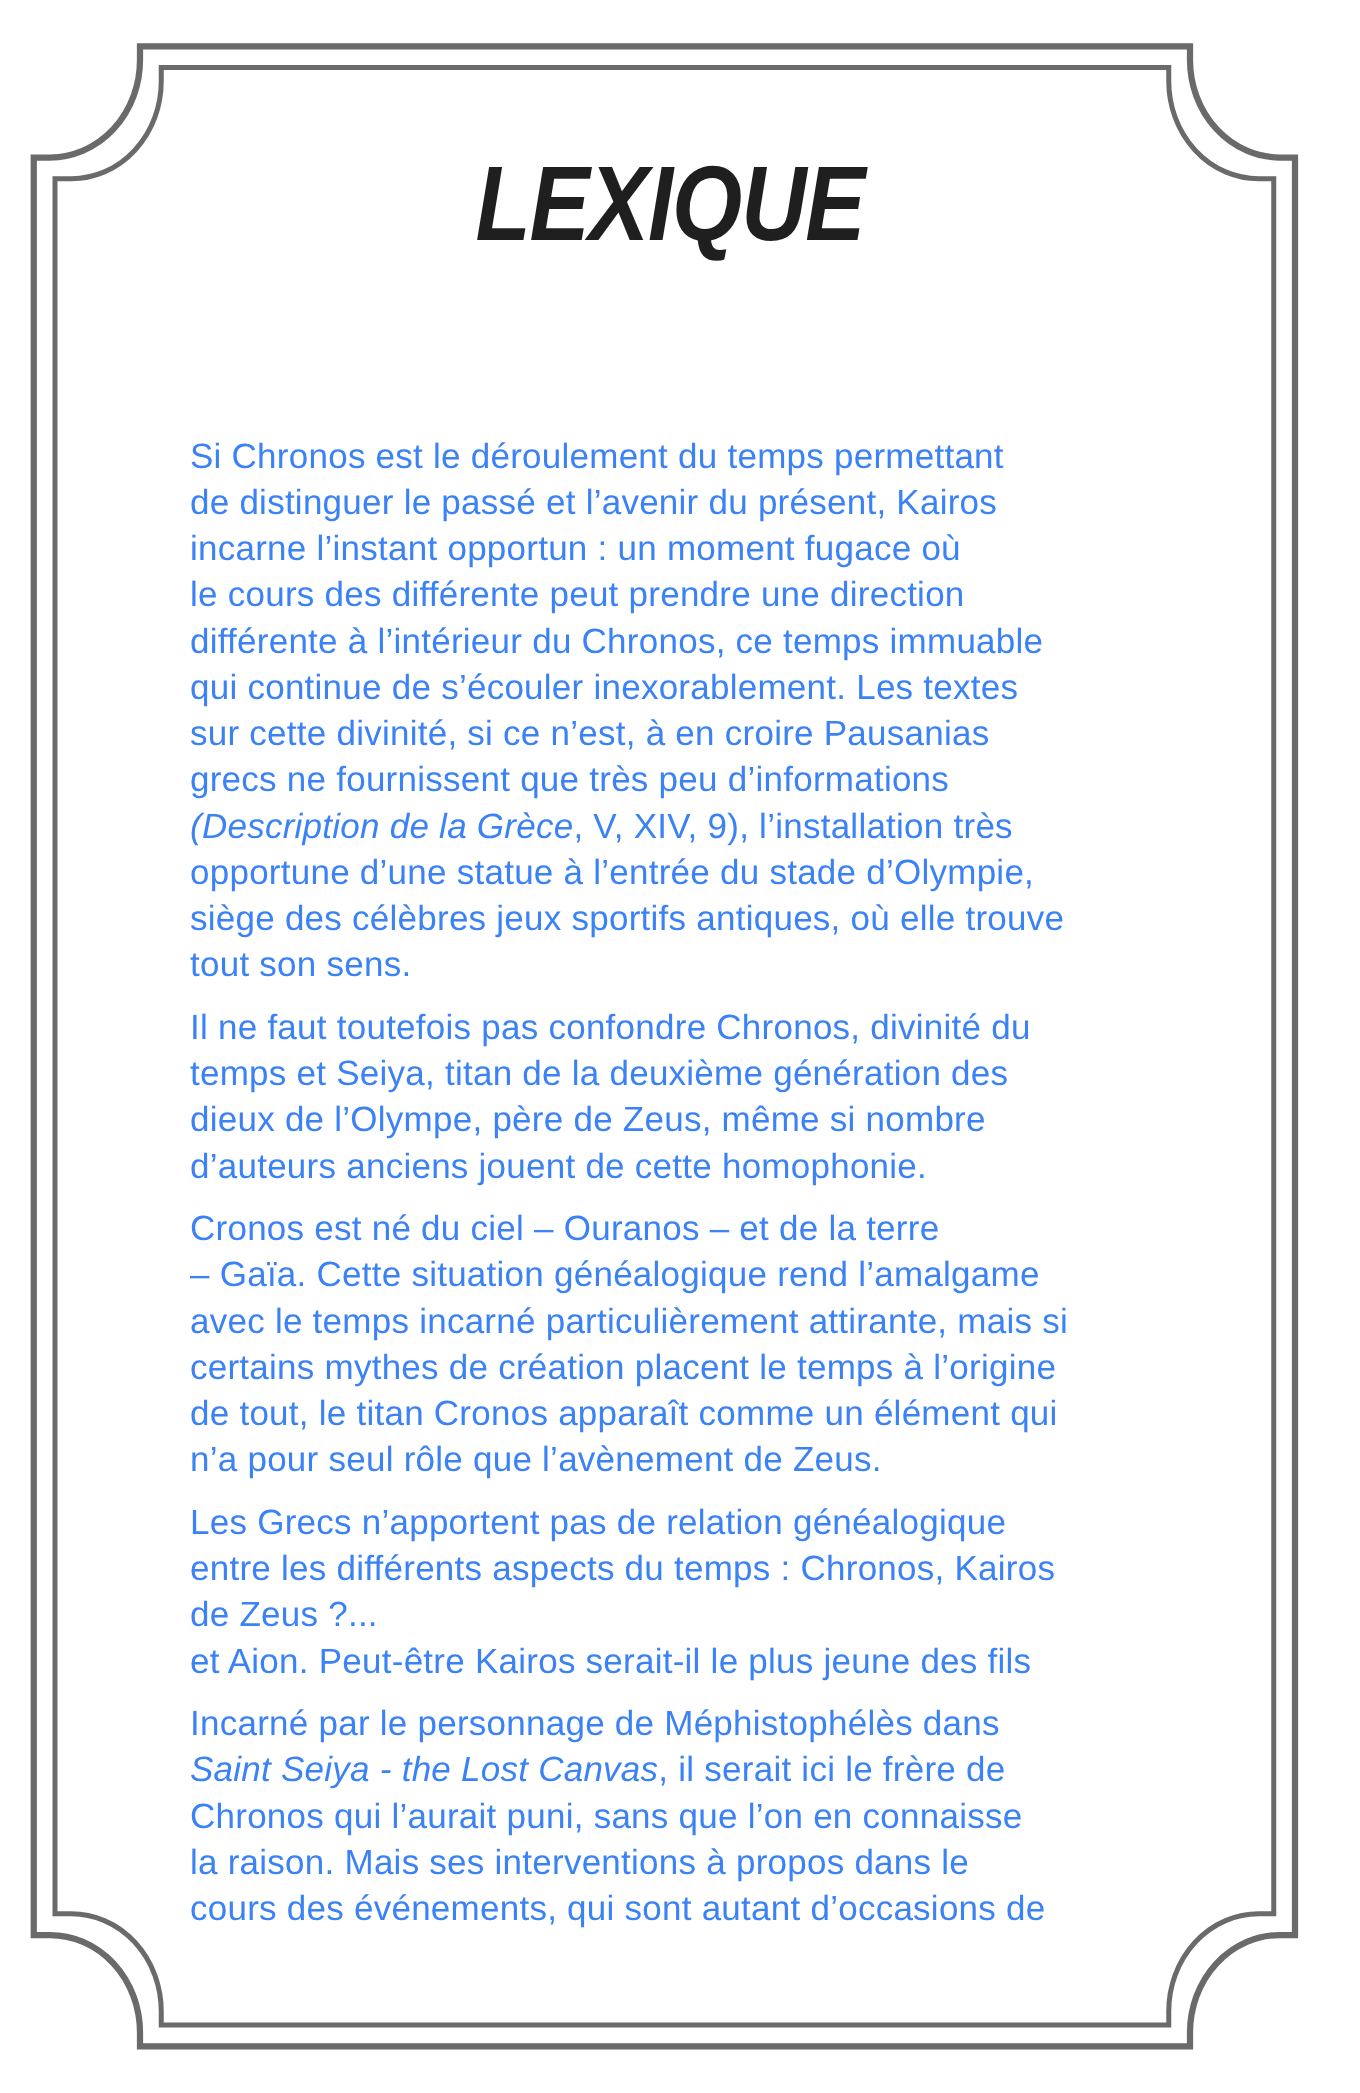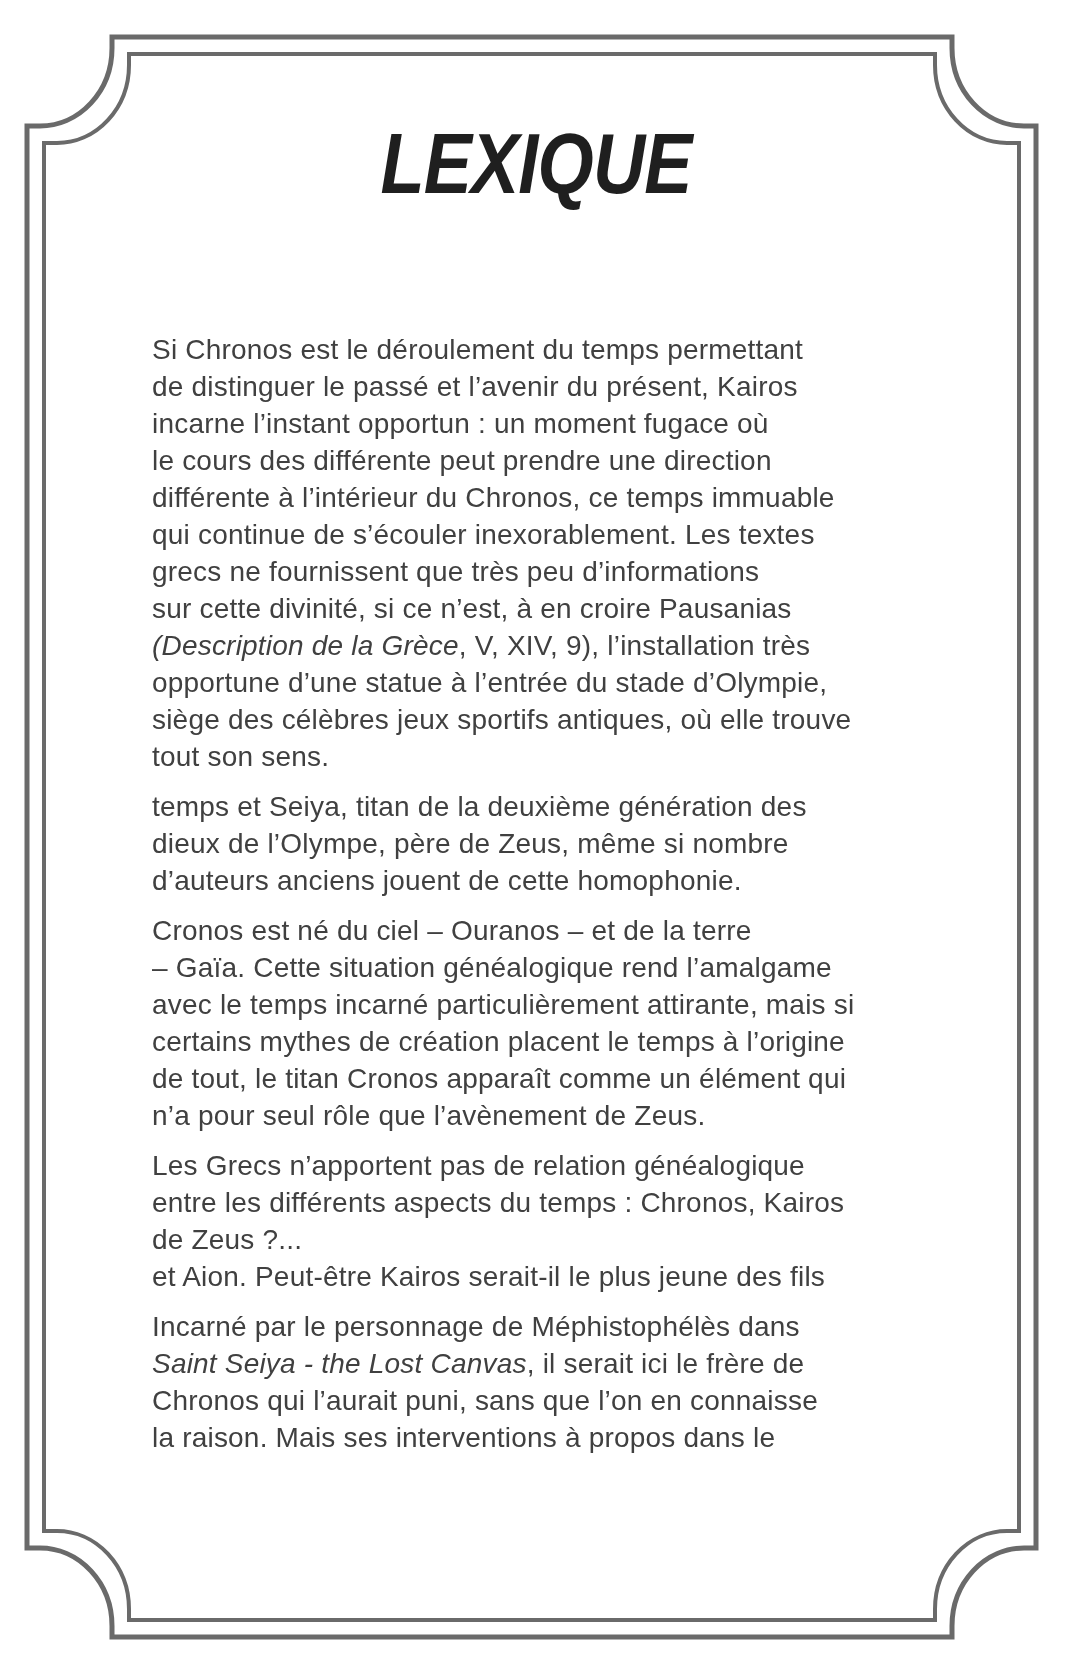--- a/index.html
+++ b/index.html
@@ -68,36 +68,37 @@
     <path d="M 112 37 H 952 V 48 A 72 78 0 0 0 1024 126 H 1036 V 1548 H 1024
              A 72 78 0 0 0 952 1626 V 1637 H 112 V 1626 A 72 78 0 0 0 40 1548
              H 27 V 126 H 40 A 72 78 0 0 0 112 48 Z" fill="none" stroke="#6a6a6a" stroke-width="5"></path>
     <path d="M 129 54 H 935 V 65 A 72 78 0 0 0 1007 143 H 1019 V 1531 H 1007
              A 72 78 0 0 0 935 1609 V 1620 H 129 V 1609 A 72 78 0 0 0 57 1531
              H 44 V 143 H 57 A 72 78 0 0 0 129 65 Z" fill="none" stroke="#6a6a6a" stroke-width="4"></path>
   </svg>
 
   <div class="page-title" style="color: rgb(31, 31, 31);">LEXIQUE</div>
 
-  <div class="lexicon-text" style="color: #404040;">
+  <div class="lexicon-text" style="color: #3b82f6; margin-top: 15px;">
       <div class="paragraph">
         <div class="text-line"><span class="seg-normal">Si Chronos est le déroulement du temps permettant</span></div>
         <div class="text-line"><span class="seg-normal">de distinguer le passé et l’avenir du présent, </span><span class="seg-bold">Kairos</span></div>
         <div class="text-line"><span class="seg-normal">incarne l’instant opportun : un moment fugace où</span></div>
         <div class="text-line"><span class="seg-normal">le cours des différente peut prendre une direction</span></div>
         <div class="text-line"><span class="seg-normal">différente à l’intérieur du Chronos, ce temps immuable</span></div>
         <div class="text-line"><span class="seg-normal">qui continue de s’écouler inexorablement. Les textes</span></div>
+        <div class="text-line"><span class="seg-normal">sur cette divinité, si ce n’est, à en croire Pausanias</span></div>
         <div class="text-line"><span class="seg-normal">grecs ne fournissent que très peu d’informations</span></div>
-        <div class="text-line"><span class="seg-normal">sur cette divinité, si ce n’est, à en croire Pausanias</span></div>
         <div class="text-line"><span class="seg-italic">(Description de la Grèce</span><span class="seg-normal">, V, XIV, 9), l’installation très</span></div>
         <div class="text-line"><span class="seg-normal">opportune d’une statue à l’entrée du stade d’Olympie,</span></div>
         <div class="text-line"><span class="seg-normal">siège des célèbres jeux sportifs antiques, où elle trouve</span></div>
         <div class="text-line"><span class="seg-normal">tout son sens.</span></div>
       </div>
       <div class="paragraph">
+        <div class="text-line"><span class="seg-normal">Il ne faut toutefois pas confondre Chronos, divinité du</span></div>
         <div class="text-line"><span class="seg-normal">temps et Seiya, titan de la deuxième génération des</span></div>
         <div class="text-line"><span class="seg-normal">dieux de l’Olympe, père de Zeus, même si nombre</span></div>
         <div class="text-line"><span class="seg-normal">d’auteurs anciens jouent de cette homophonie.</span></div>
       </div>
       <div class="paragraph">
         <div class="text-line"><span class="seg-normal">Cronos est né du ciel – Ouranos – et de la terre</span></div>
         <div class="text-line"><span class="seg-normal">– Gaïa. Cette situation généalogique rend l’amalgame</span></div>
         <div class="text-line"><span class="seg-normal">avec le temps incarné particulièrement attirante, mais si</span></div>
         <div class="text-line"><span class="seg-normal">certains mythes de création placent le temps à l’origine</span></div>
         <div class="text-line"><span class="seg-normal">de tout, le titan Cronos apparaît comme un élément qui</span></div>
@@ -107,16 +108,17 @@
         <div class="text-line"><span class="seg-normal">Les Grecs n’apportent pas de relation généalogique</span></div>
         <div class="text-line"><span class="seg-normal">entre les différents aspects du temps : Chronos, Kairos</span></div>
         <div class="text-line"><span class="seg-normal">de Zeus ?...</span></div>
         <div class="text-line"><span class="seg-normal">et Aion. Peut-être Kairos serait-il le plus jeune des fils</span></div>
       </div>
       <div class="paragraph">
         <div class="text-line"><span class="seg-normal">Incarné par le personnage de Méphistophélès dans</span></div>
         <div class="text-line"><span class="seg-italic">Saint Seiya - the Lost Canvas</span><span class="seg-normal">, il serait ici le frère de</span></div>
         <div class="text-line"><span class="seg-normal">Chronos qui l’aurait puni, sans que l’on en connaisse</span></div>
         <div class="text-line"><span class="seg-normal">la raison. Mais ses interventions à propos dans le</span></div>
+        <div class="text-line"><span class="seg-normal">cours des événements, qui sont autant d’occasions de</span></div>
       </div>
     </div>
 
 </div>
 
 </body></html>

